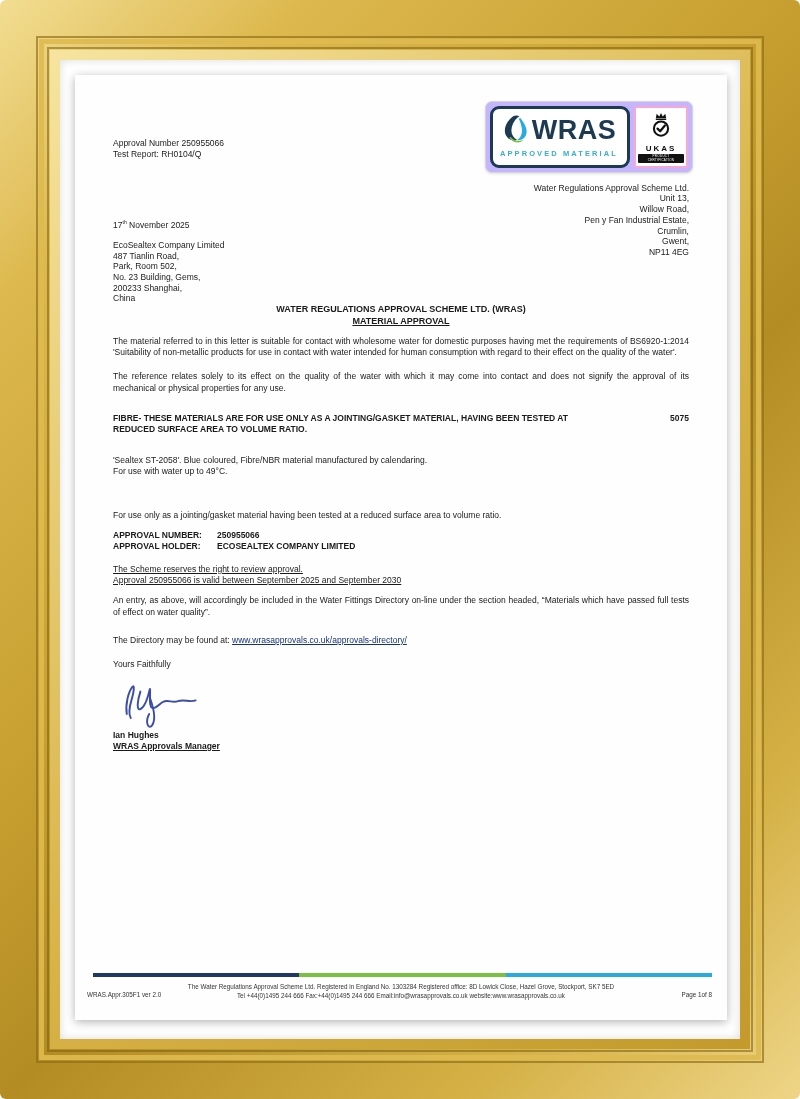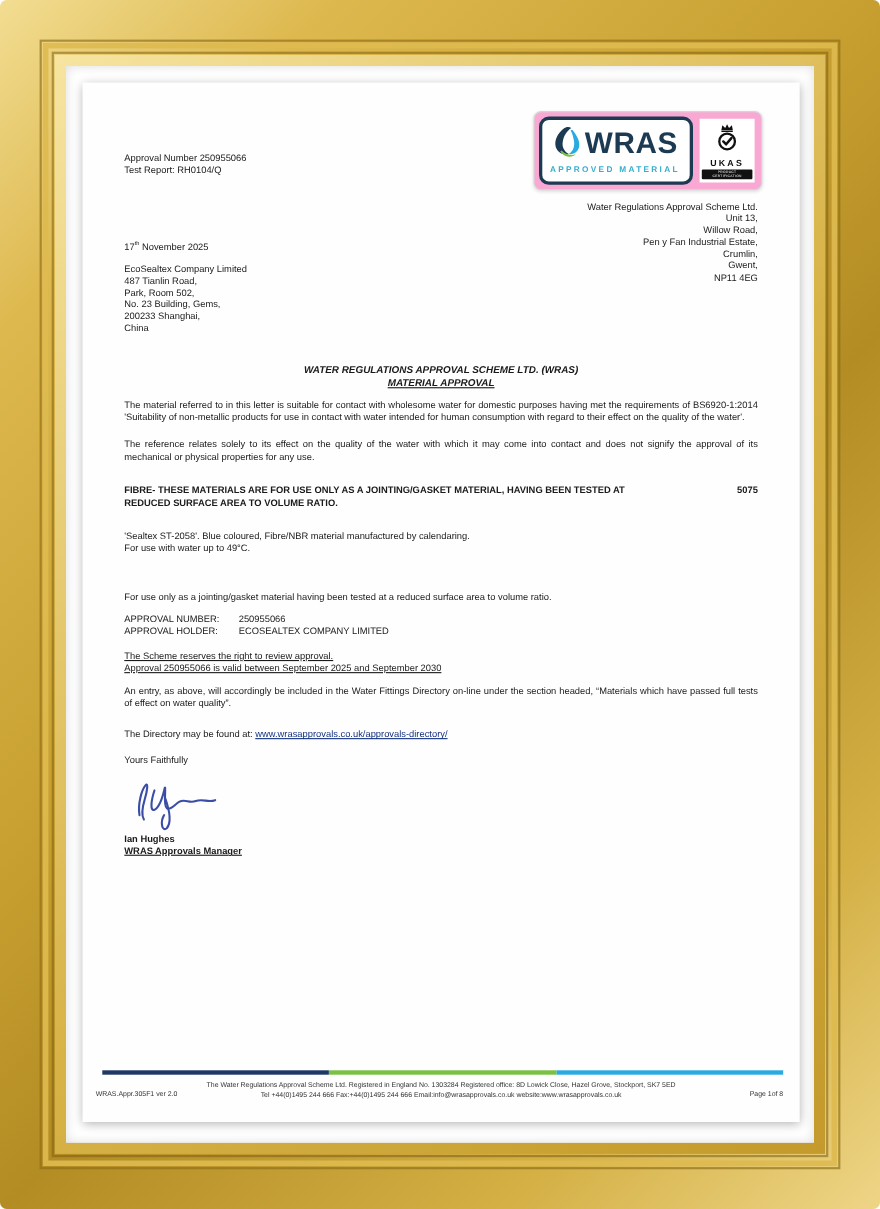--- a/index.html
+++ b/index.html
@@ -12,47 +12,47 @@
   .frame-band{position:absolute;inset:39px;border:5px solid rgba(222,186,80,.9);}
   .frame-step{position:absolute;inset:47px;border:2px solid rgba(122,94,18,.55);}
   .frame-lip{position:absolute;inset:50px;background:linear-gradient(135deg,#f6e4a0,#d7b246 55%,#c39a2b);}
   .mat{position:absolute;inset:60px;background:#ffffff;box-shadow:inset 0 0 10px rgba(0,0,0,.14);}
   .paper{position:absolute;left:75px;top:75px;width:652px;height:945px;background:#fefefe;
     box-shadow:0 2px 9px rgba(0,0,0,.3);color:#1a1a1a;font-size:8.5px;line-height:1.34;}
 
   
   .content{position:absolute;inset:0;padding:63px 38px 0 38px;box-sizing:border-box;}
   .logo-wrap{position:absolute;top:26px;right:34px;display:flex;align-items:stretch;gap:4px;
-    background:#f9a8d4;border:1px solid #d6d6d6;border-radius:7px;padding:4px;box-shadow:0 1px 3px rgba(0,0,0,.12);}
+    background:#c4b5fd;border:1px solid #d6d6d6;border-radius:7px;padding:4px;box-shadow:0 1px 3px rgba(0,0,0,.12);}
   .wras-box{border:3px solid #1c3a52;border-radius:9px;padding:3px 9px 4px 7px;display:flex;flex-direction:column;align-items:center;justify-content:center;background:#fff;}
   .wras-row{display:flex;align-items:center;gap:3px;}
   .wras-text{font-size:27px;font-weight:bold;color:#1c3a52;letter-spacing:.5px;line-height:1;}
   .approved-material{font-size:7.5px;font-weight:bold;color:#36aecd;letter-spacing:2.1px;margin-top:2px;}
   .ukas-box{border:2px solid #f9a8d4;border-radius:2px;width:46px;display:flex;flex-direction:column;align-items:center;justify-content:center;padding:3px 2px;background:#fff;}
   .ukas-label{font-size:8px;font-weight:bold;color:#111;letter-spacing:2px;line-height:1;margin-top:1px;}
   .ukas-sub{background:#111;color:#fff;font-size:3px;line-height:1.1;text-align:center;padding:1px 2px;margin-top:1px;border-radius:1px;letter-spacing:.3px;}
 
   .approval-block div{white-space:nowrap;}
   .addr-row{display:flex;justify-content:space-between;margin-top:22px;}
   .left-col{margin-top:36px;}
   .date-line{margin-bottom:9px;}
   sup{font-size:60%;vertical-align:super;}
   .addr-right{text-align:right;line-height:1.26;}
   .addr-left{line-height:1.26;}
 
   
-  .title-block{text-align:center;margin-top:28px;font-weight:bold;font-size:9px;line-height:1.3;font-style:italic;}
+  .title-block{text-align:center;font-weight:bold;font-size:9px;line-height:1.3;}
   .title-sub{text-decoration:underline;}
   .para{margin-top:13px;text-align:justify;}
   .para.first{margin-top:8px;}
   .b{font-weight:bold;}
   .fibre-line1{display:flex;justify-content:space-between;font-weight:bold;margin-top:19px;}
   .fibre-line1 .tail{padding-left:20px;}
   .tight{margin-top:19px;}
-  .appr-table{margin-top:9px;font-weight:normal;}
+  .appr-table{margin-top:9px;font-weight:bold;}
   .appr-row{display:flex;}
   .appr-row .lbl{width:104px;}
   a.dir-link{color:#14317f;text-decoration:underline;}
   .closing{margin-top:12px;}
   .signature{margin-top:4px;height:56px;}
   .signer{font-weight:bold;line-height:1.3;}
   .signer-title{font-weight:bold;text-decoration:underline;}
 
   
   .footer{position:absolute;left:0;right:0;bottom:20px;}

